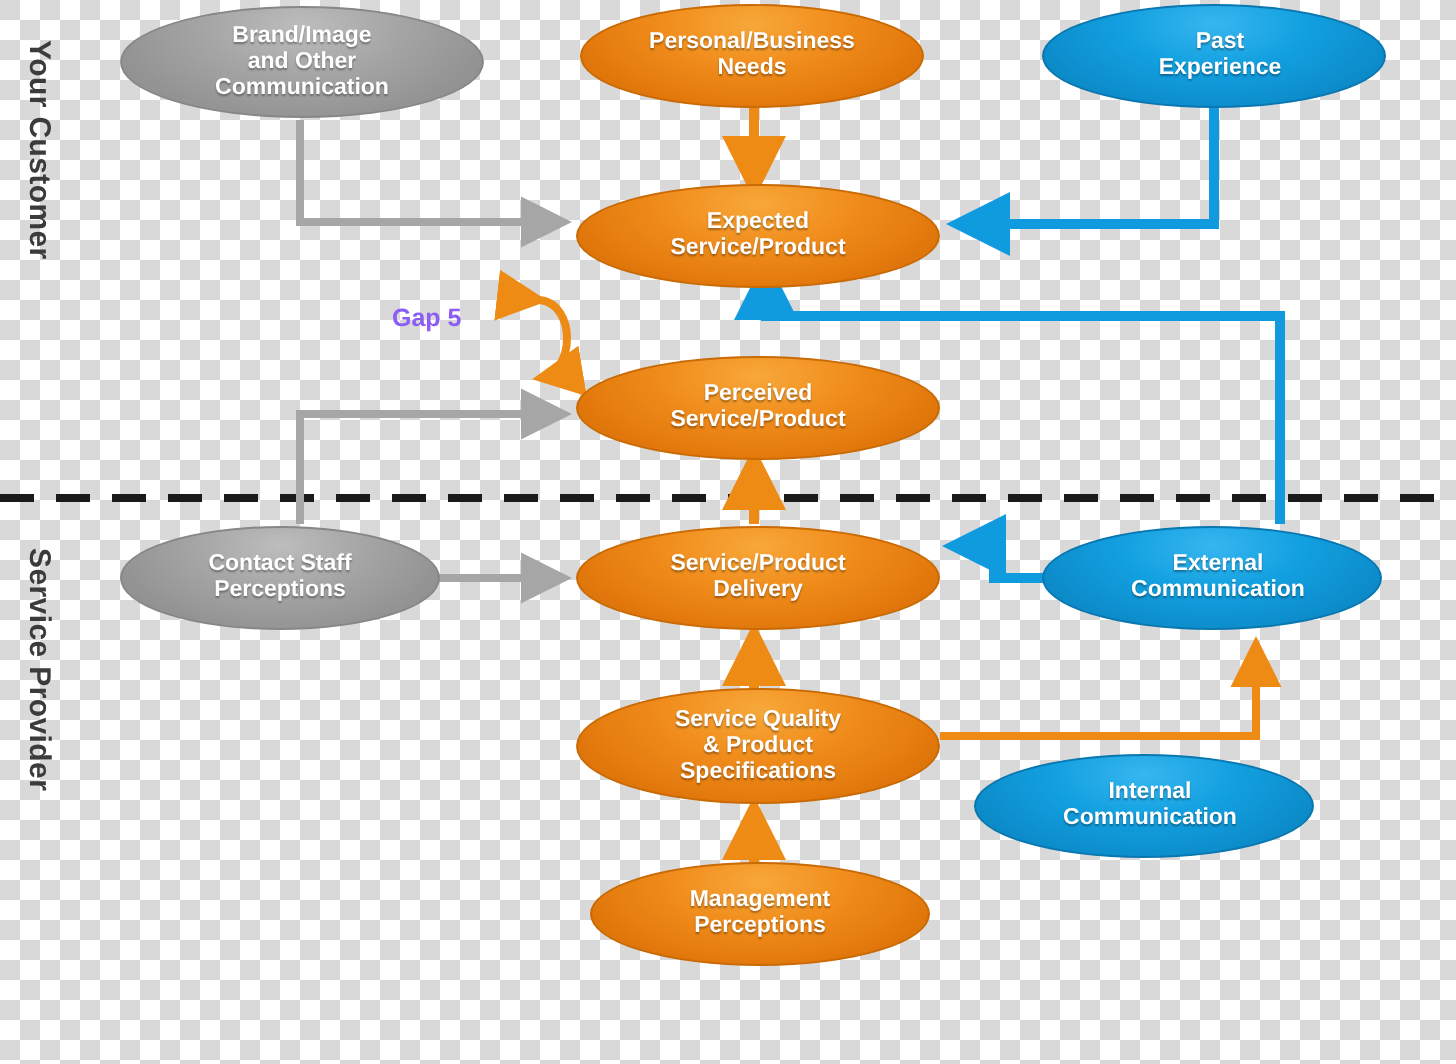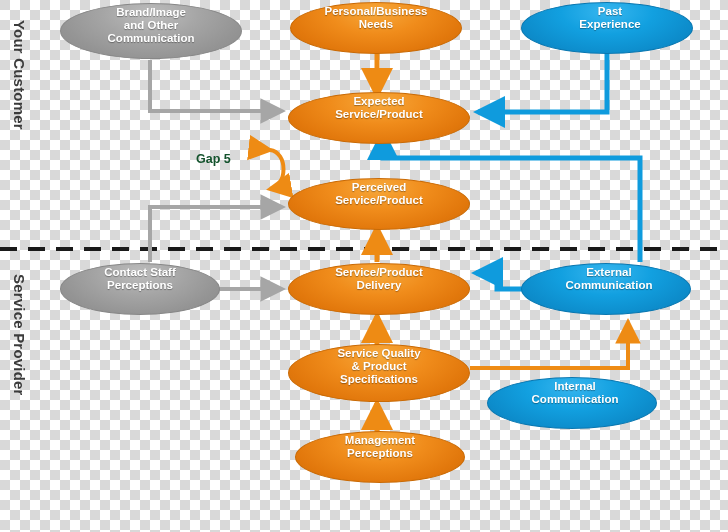--- a/index.html
+++ b/index.html
@@ -20,21 +20,21 @@
     color:#3b3b3b;
     font-size:15px;
     letter-spacing:.2px;
     white-space:nowrap;
     transform-origin:left top;
   }
 
   .node{
     position:absolute;
     display:flex;
-    align-items:flex-start;
+    align-items:center;
     justify-content:center;
     text-align:center;
     color:#ffffff;
     font-weight:bold;
     font-size:11.5px;
     line-height:13px;
     border-radius:50%;
     box-sizing:border-box;
     padding:2px 6px;
     text-shadow:0 1px 1px rgba(0,0,0,.35);
@@ -55,21 +55,21 @@
   .grey{
     background:
       radial-gradient(ellipse at 50% 18%, #bdbdbd 0%, #a5a5a5 38%, #949494 72%, #8a8a8a 100%);
     border:1px solid #878787;
   }
 
   .gap-label{
     position:absolute;
     font-weight:bold;
     font-size:12.5px;
-    color:#14532d;
+    color:#8b5cf6;
     white-space:nowrap;
   }
 
   .credit{
     position:absolute;
     left:0;right:0;
     bottom:4px;
     text-align:center;
     font-size:10.5px;
     color:#111;

